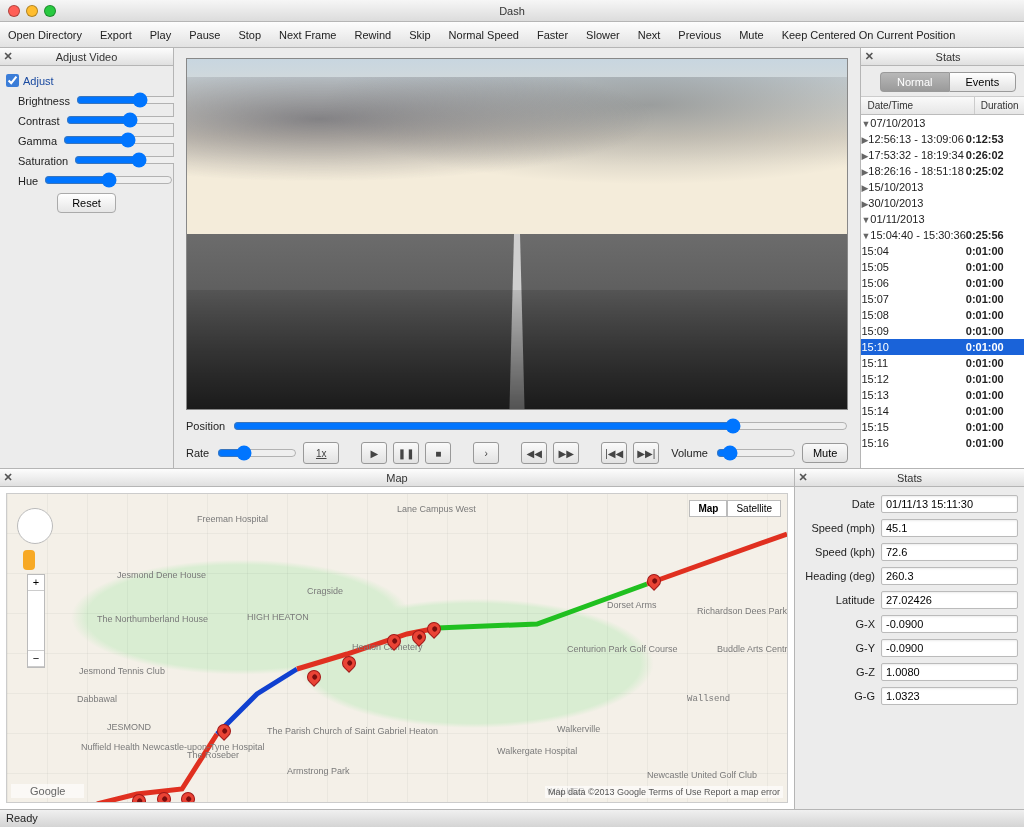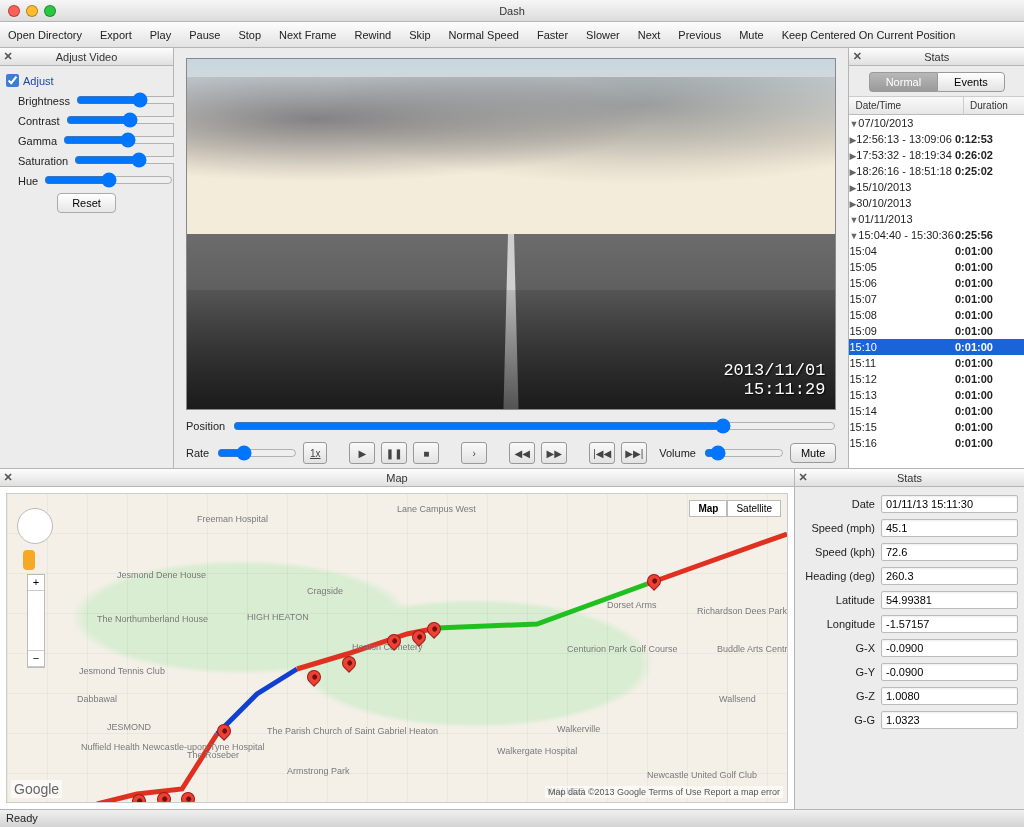--- a/index.html
+++ b/index.html
@@ -53,21 +53,21 @@
 .dash-overlay { position: absolute; left:0; right:0; bottom:0; height:34%; background: linear-gradient(rgba(0,0,0,.1), rgba(0,0,0,.6)); }
 .timestamp { position: absolute; right: 10px; bottom: 10px; color: #fff; font-family: "Courier New", monospace; font-size: 17px; white-space: pre; text-align: right; text-shadow: 1px 1px 2px #000; }
 
 .position-row { display: flex; align-items: center; gap: 8px; margin-top: 8px; }
 .position-row .lbl { color: #222; }
 .position-row input[type=range] { flex: 1; }
 
 .controls-row { display: flex; align-items: center; gap: 6px; margin-top: 8px; }
 .controls-row .lbl { color: #222; margin-right: 2px; }
 .ctrl-btn { width: 26px; height: 22px; border: 1px solid #999; border-radius: 3px; background: linear-gradient(#fafafa,#e2e2e2); display: inline-flex; align-items: center; justify-content: center; font-size: 10px; color: #444; }
-.ctrl-btn.wide { width: 24px; text-decoration: underline; }
+.ctrl-btn.wide { width: 36px; text-decoration: underline; }
 .ctrl-gap { width: 10px; }
 .mute-btn { padding: 3px 10px; border: 1px solid #999; border-radius: 4px; background: linear-gradient(#fafafa,#e2e2e2); }
 input[type=range].short { width: 80px; }
 
 
 .tabs { display: flex; justify-content: center; padding: 6px 0 4px; background: #ececec; border-bottom: 1px solid #ccc; }
 .tab { padding: 3px 16px; border: 1px solid #9a9a9a; background: linear-gradient(#fff,#e2e2e2); font-size: 11px; }
 .tab:first-child { border-radius: 4px 0 0 4px; background: linear-gradient(#b8b8b8,#9a9a9a); color: #fff; border-right: none; }
 .tab:last-child { border-radius: 0 4px 4px 0; }
 
@@ -98,21 +98,21 @@
 .route-svg { position:absolute; inset:0; }
 .gmap-ctrl { position:absolute; right:6px; top:6px; display:flex; }
 .gmap-ctrl .gbtn { padding:2px 8px; background:#fff; border:1px solid #bbb; font-size:10px; }
 .gmap-ctrl .gbtn.active { font-weight:bold; }
 .pan-ctrl { position:absolute; left:10px; top:14px; width:36px; height:36px; border-radius:50%; background:#fff; border:1px solid #bbb; }
 .zoom-ctrl { position:absolute; left:20px; top:80px; width:18px; background:#fff; border:1px solid #bbb; font-size:12px; text-align:center; }
 .zoom-ctrl div { border-bottom:1px solid #ccc; height:16px; line-height:14px; }
 .pegman { position:absolute; left:16px; top:56px; width:12px; height:20px; background:#f7a925; border-radius:4px; }
 .marker { position:absolute; width:14px; height:14px; background:#ea4335; border-radius:50% 50% 50% 0; transform:rotate(-45deg); border:1px solid #a01818; }
 .marker::after { content:""; position:absolute; left:4px; top:4px; width:5px; height:5px; background:#7a0e0e; border-radius:50%; }
-.map-credit { position:absolute; left:4px; bottom:4px; font-size:14px; color:#666; background:rgba(255,255,255,.6); padding:1px 3px; }
+.map-credit { position:absolute; left:4px; bottom:4px; font-size:11px; color:#666; background:rgba(255,255,255,.6); padding:1px 19px; }
 .map-terms { position:absolute; right:4px; bottom:4px; font-size:9px; color:#555; background:rgba(255,255,255,.6); padding:1px 3px; }
 .map-label { position:absolute; font-size:9px; color:#7a7a7a; white-space:nowrap; }
 
 
 .stats-body { padding: 8px 6px; }
 .stat-row { display: flex; align-items: center; margin-bottom: 6px; }
 .stat-row .lbl { width: 80px; text-align: right; padding-right: 6px; color: #222; }
 .stat-row .val { flex: 1; background: #fff; border: 1px solid #bbb; padding: 2px 4px; height: 18px; border-radius: 2px; box-shadow: inset 0 1px 2px rgba(0,0,0,.08); }
 </style>
 </head>
@@ -183,22 +183,20 @@
     </div>
   </div>
 
   <div class="center-col">
     <div class="video-wrap">
       <div class="video-frame">
         <div class="sky"></div>
           <div class="clouds"></div>
           <div class="road"></div>
           <div class="dash-overlay"></div>
-        <div class="timestamp">2013/11/01
-15:11:29</div>
       </div>
       <div class="position-row">
         <span class="lbl">Position</span>
         <input type="range" min="0" max="100" value="82" style="">
       </div>
       <div class="controls-row">
         <span class="lbl">Rate</span>
         <input type="range" class="short" min="0" max="100" value="30" style="">
         <span class="ctrl-btn wide">1x</span>
         <span class="ctrl-gap"></span>
@@ -351,21 +349,21 @@
             <div class="map-label" style="left: 72px; top: 172px;">Jesmond Tennis Club</div>
             <div class="map-label" style="left: 70px; top: 200px;">Dabbawal</div>
             <div class="map-label" style="left: 74px; top: 248px;">Nuffield Health Newcastle-upon-Tyne Hospital</div>
             <div class="map-label" style="left: 180px; top: 256px;">The Roseber</div>
             <div class="map-label" style="left: 260px; top: 232px;">The Parish Church of Saint Gabriel Heaton</div>
             <div class="map-label" style="left: 280px; top: 272px;">Armstrong Park</div>
             <div class="map-label" style="left: 560px; top: 150px;">Centurion Park Golf Course</div>
             <div class="map-label" style="left: 600px; top: 106px;">Dorset Arms</div>
             <div class="map-label" style="left: 690px; top: 112px;">Richardson Dees Park</div>
             <div class="map-label" style="left: 710px; top: 150px;">Buddle Arts Centre</div>
-            <div class="map-label" style="left: 712px; top: 200px;">Wallsend</div>
+            <div class="map-label" style="left: 680px; top: 200px; font-family: Liberation Mono, monospace;">Wallsend</div>
             <div class="map-label" style="left: 490px; top: 252px;">Walkergate Hospital</div>
             <div class="map-label" style="left: 550px; top: 230px;">Walkerville</div>
             <div class="map-label" style="left: 640px; top: 276px;">Newcastle United Golf Club</div>
             <div class="map-label" style="left: 540px; top: 292px;">WALKER</div>
           </div>
         <div id="markers">
             <div class="marker" style="left: 210px; top: 230px;"></div>
             <div class="marker" style="left: 300px; top: 176px;"></div>
             <div class="marker" style="left: 335px; top: 162px;"></div>
             <div class="marker" style="left: 380px; top: 140px;"></div>
@@ -410,25 +408,21 @@
         <div class="stat-row">
           <span class="lbl">Speed (kph)</span>
           <span class="val">72.6</span>
         </div>
         <div class="stat-row">
           <span class="lbl">Heading (deg)</span>
           <span class="val">260.3</span>
         </div>
         <div class="stat-row">
           <span class="lbl">Latitude</span>
-          <span class="val">54.99381</span>
-        </div>
-        <div class="stat-row">
-          <span class="lbl">Longitude</span>
-          <span class="val">-1.57157</span>
+          <span class="val">27.02426</span>
         </div>
         <div class="stat-row">
           <span class="lbl">G-X</span>
           <span class="val">-0.0900</span>
         </div>
         <div class="stat-row">
           <span class="lbl">G-Y</span>
           <span class="val">-0.0900</span>
         </div>
         <div class="stat-row">

